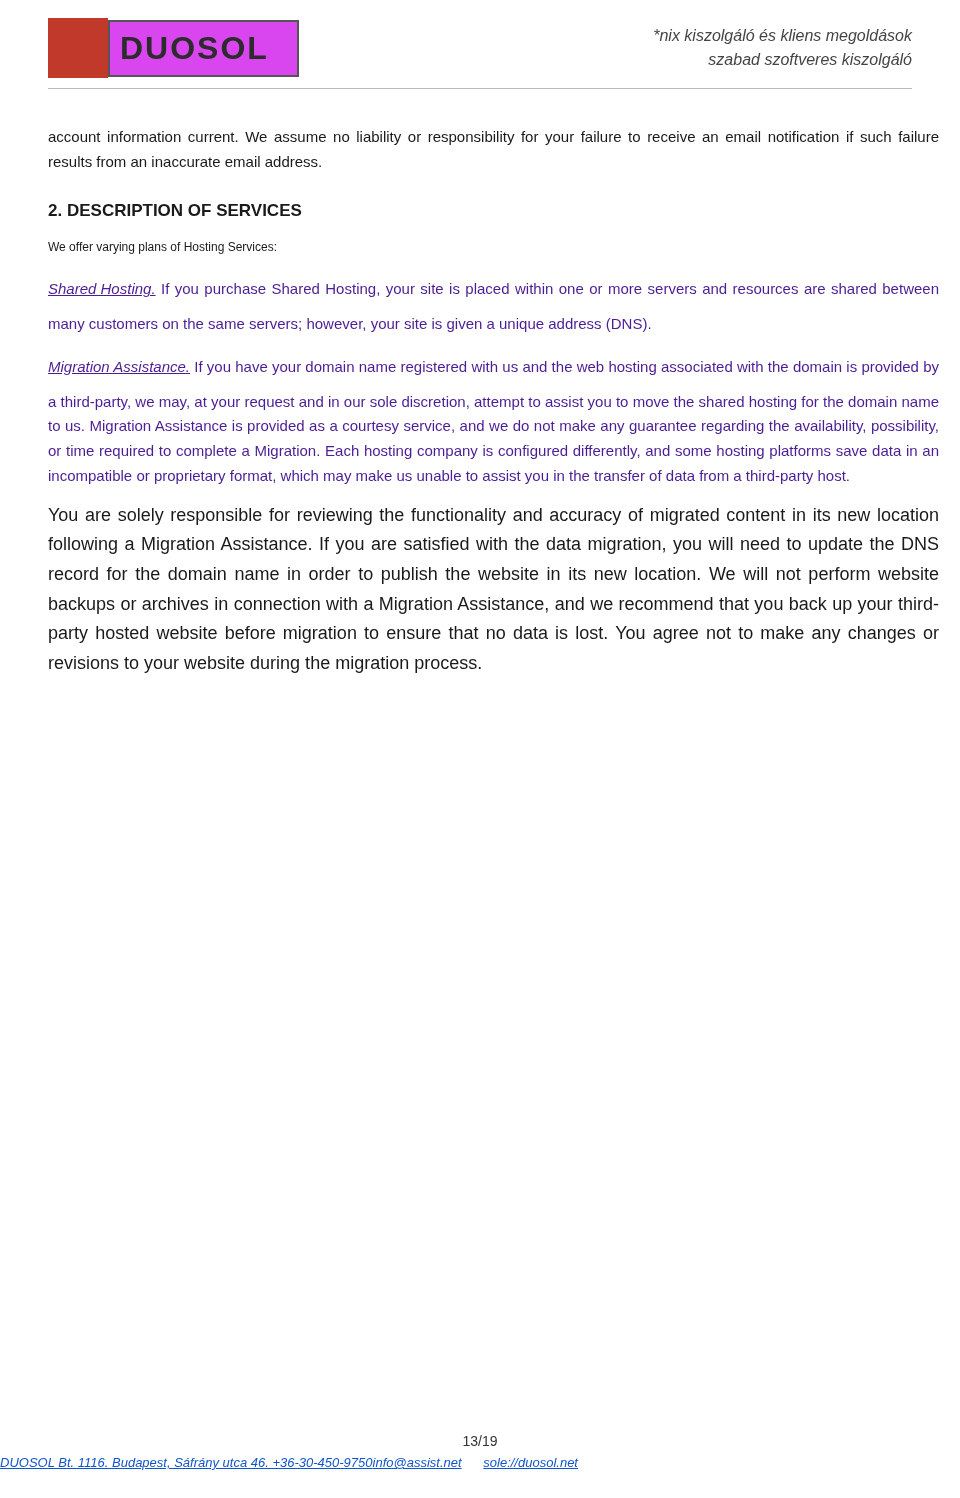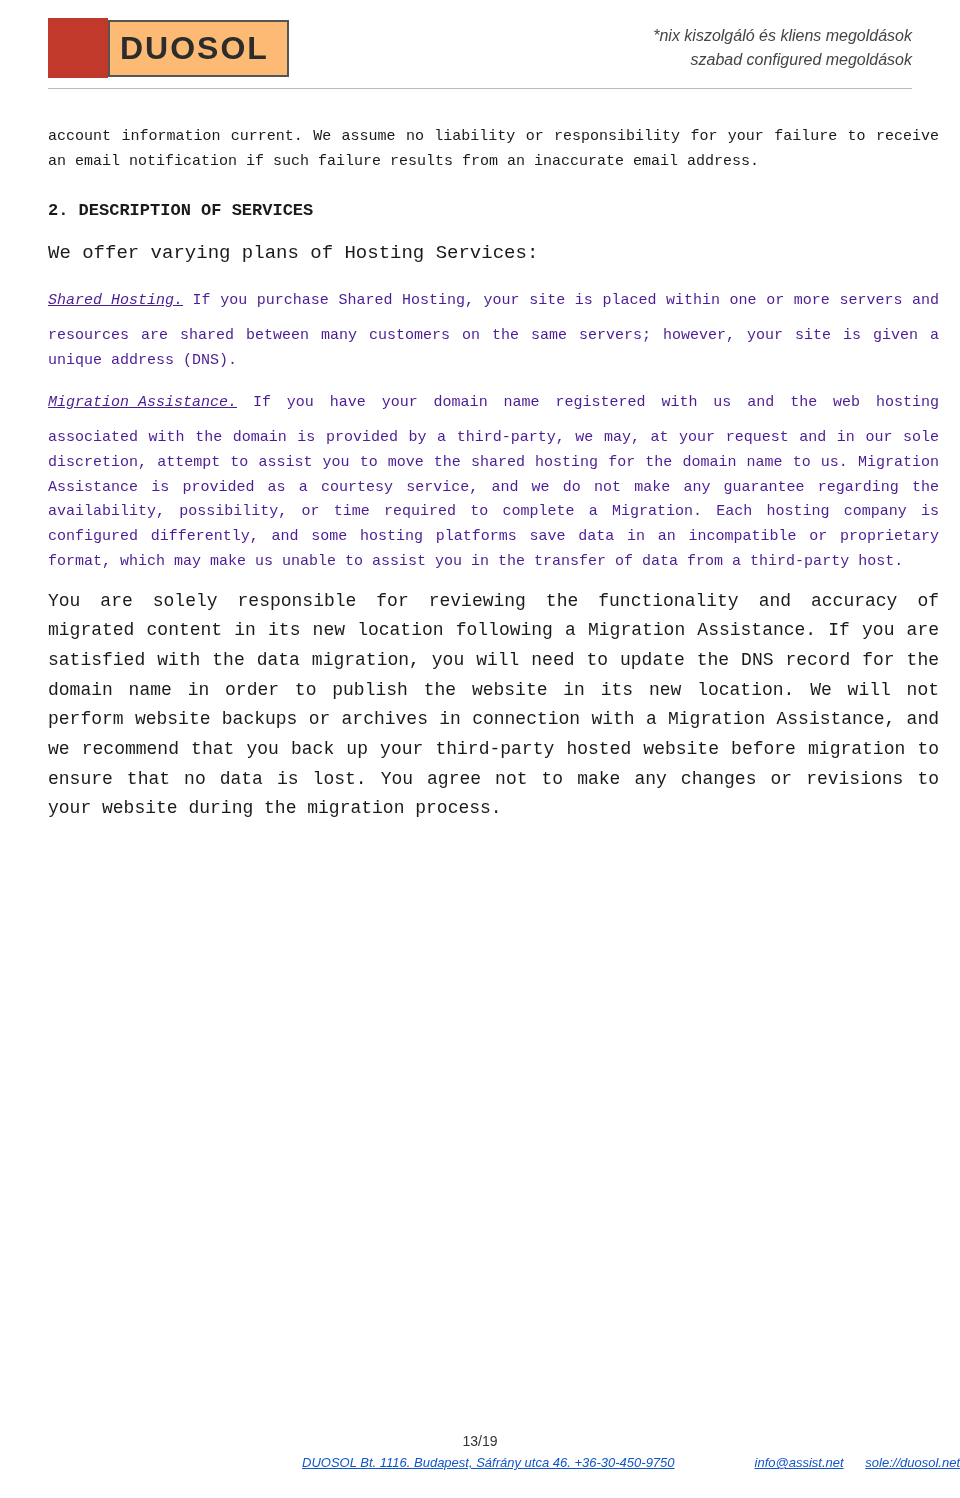--- a/index.html
+++ b/index.html
@@ -54,23 +54,23 @@
       justify-content: center;
       margin-right: 0;
     }
 
     .logo-icon svg {
       width: 36px;
       height: 36px;
     }
 
     .logo-text-box {
-      background: #fdba74;
+      background: #d946ef;
       border: 2px solid #555;
-      padding: 8px 18px 8px 10px;
+      padding: 8px 28px 8px 10px;
       display: flex;
       align-items: center;
     }
 
     .logo-text {
       font-size: 32px;
       font-weight: 900;
       color: #2c2c2c;
       letter-spacing: 2px;
       font-family: Arial, sans-serif;
@@ -81,40 +81,39 @@
       font-size: 16px;
       color: #444;
       line-height: 1.5;
       font-style: italic;
     }
 
     
     .content {
       padding: 20px 21px 30px 48px;
       line-height: 1.6;
-      font-family: Liberation Mono, monospace;
     }
 
     .intro-text {
       font-size: 15px;
       color: #1a1a1a;
       margin-bottom: 22px;
       text-align: justify;
       line-height: 1.65;
     }
 
     .section-heading {
       font-size: 17px;
       font-weight: bold;
       margin-bottom: 14px;
       margin-top: 4px;
     }
 
     .section-intro {
-      font-size: 19px;
+      font-size: 12px;
       margin-bottom: 14px;
       line-height: 1.65;
     }
 
     .subsection-title {
       font-size: 15px;
       font-style: italic;
       text-decoration: underline;
       margin-bottom: 10px;
       margin-top: 6px;
@@ -147,22 +146,21 @@
     }
 
     .footer-page {
       font-size: 14px;
       color: #333;
       margin-bottom: 6px;
     }
 
     .footer-links {
       display: flex;
-      justify-content: flex-end;
-      gap: 80px;
+      justify-content: flex-start;
       font-size: 13px;
     }
 
     .footer-link {
       color: #1155cc;
       text-decoration: underline;
       font-style: italic;
     }
 
     
@@ -187,21 +185,21 @@
           </svg>
         </div>
 
         <div class="logo-text-box">
           <span class="logo-text">DUOSOL</span>
         </div>
       </div>
     </div>
     <div class="tagline">
       <div>*nix kiszolgáló és kliens megoldások</div>
-      <div>szabad configured megoldások</div>
+      <div>szabad szoftveres kiszolgáló</div>
     </div>
   </div>
 
   <hr class="header-divider">
 
   <div class="content">
 
     <p class="intro-text">account information current. We assume no liability or responsibility for your failure to receive an email notification if such failure results from an inaccurate email address.</p>
 
     <p class="section-heading">

